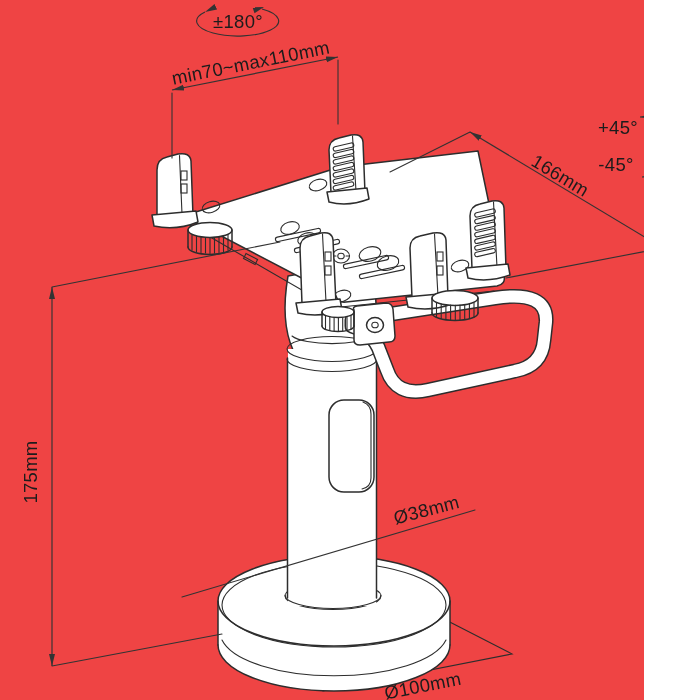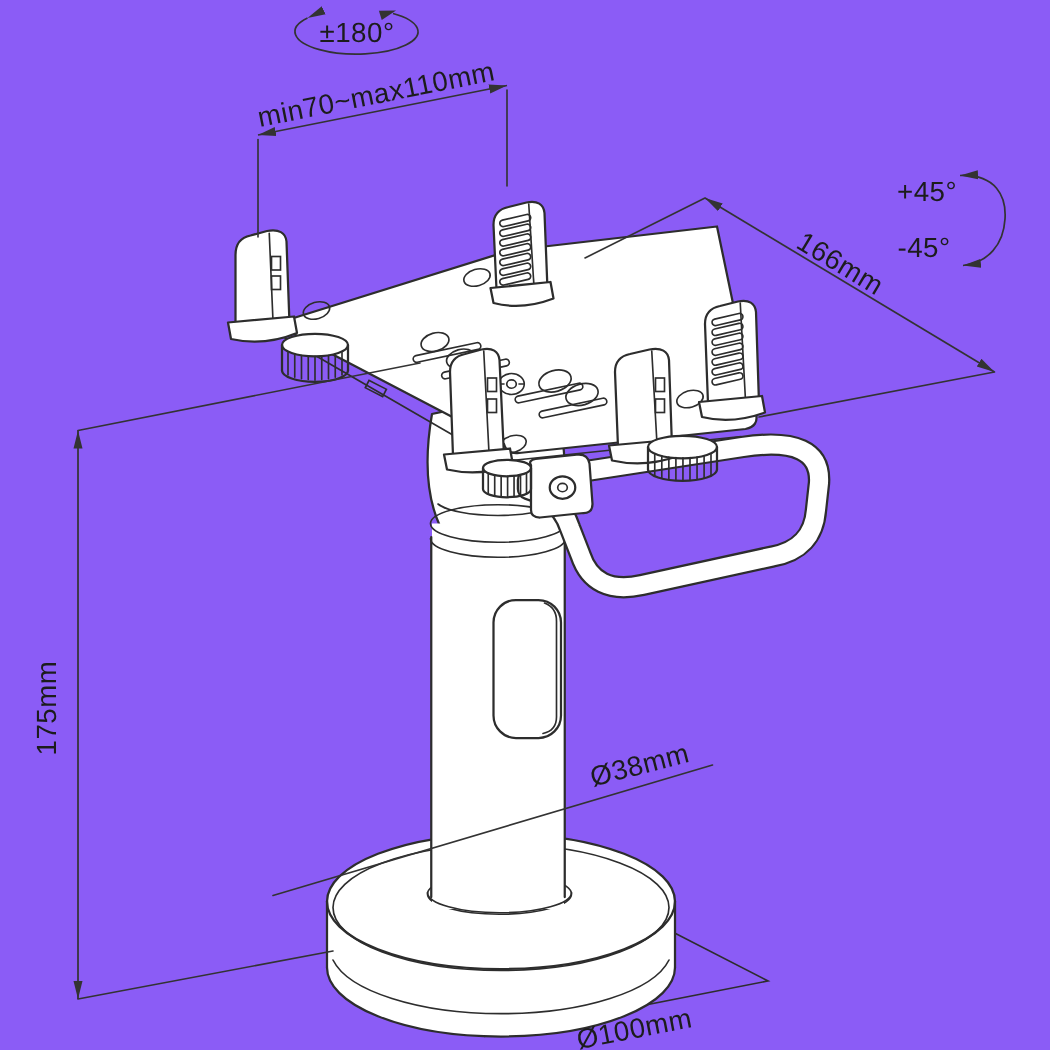--- a/index.html
+++ b/index.html
@@ -1,16 +1,16 @@
 <!DOCTYPE html>
 <html><head>
 <meta charset="utf-8">
 <style>
   html,body { margin:0; padding:0; background:#ffffff; }
-  .stage { width:700px; height:700px; position:relative; background:#8b5cf6; overflow:hidden; }
+  .stage { width:644px; height:700px; position:relative; background:#ef4444; overflow:hidden; }
   svg { display:block; }
   .ln   { fill:none; stroke:#2d2d2d; stroke-width:1.5; stroke-linecap:round; stroke-linejoin:round; }
   .fw   { fill:#ffffff; stroke:#2d2d2d; stroke-width:1.5; stroke-linejoin:round; }
   .fwn  { fill:#ffffff; stroke:none; }
   .thin { fill:none; stroke:#2d2d2d; stroke-width:1.1; stroke-linecap:round; }
   .dim  { fill:none; stroke:#333333; stroke-width:1.15; marker-start:url(#arw); marker-end:url(#arw); }
   .dim1 { fill:none; stroke:#333333; stroke-width:1.15; marker-start:url(#arwf); }
   .ext  { fill:none; stroke:#333333; stroke-width:1.1; stroke-linecap:round; }
   .lbl  { fill:#1c1c1c; font-family:"Liberation Sans", sans-serif; font-size:18.5px; letter-spacing:0.3px; }
   .arr  { fill:#333333; stroke:none; }

